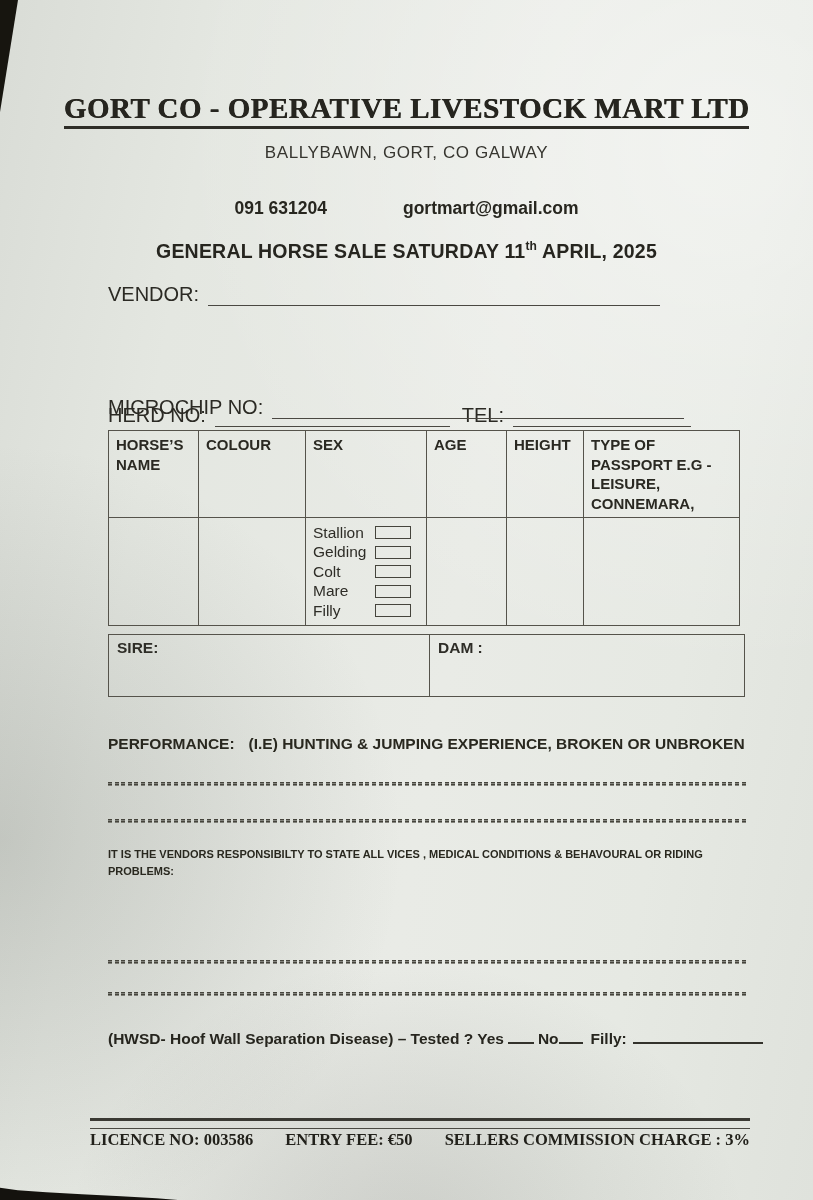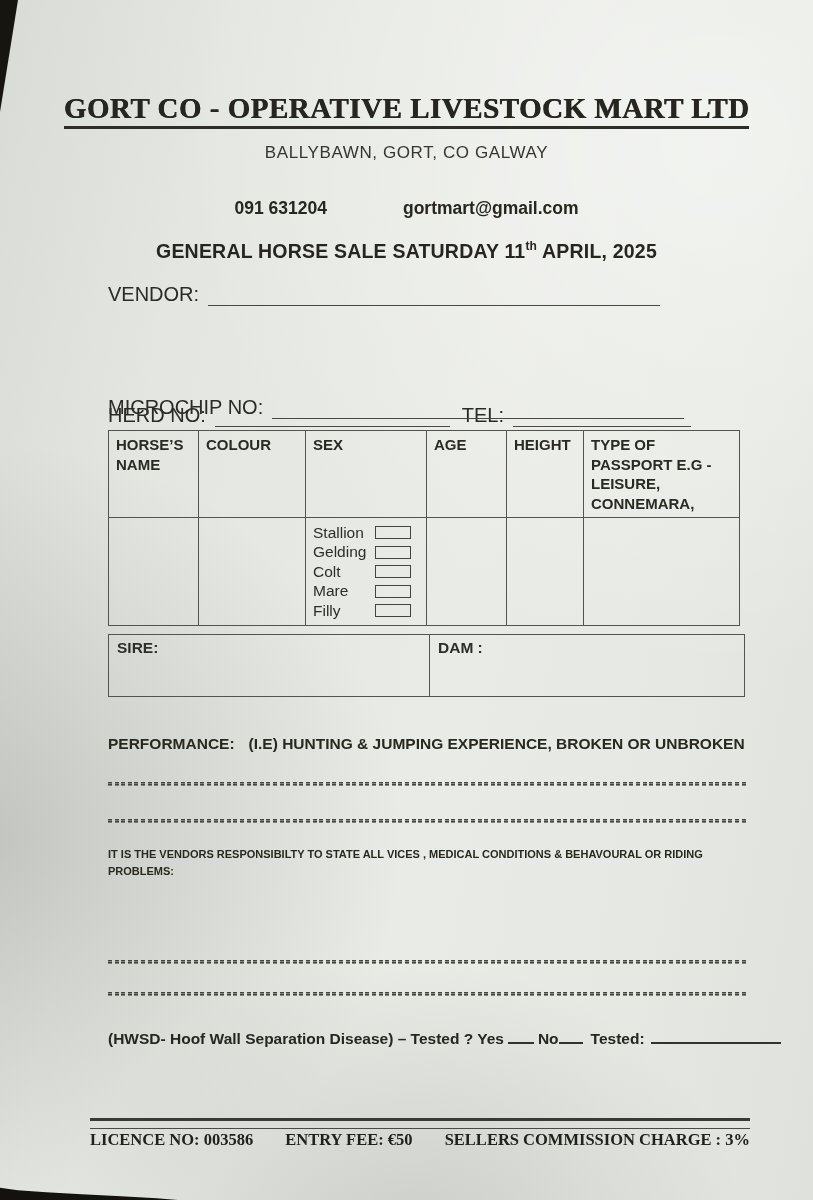--- a/index.html
+++ b/index.html
@@ -185,21 +185,21 @@
     <span class="plabel">PERFORMANCE:</span><span>(I.E) HUNTING &amp; JUMPING EXPERIENCE, BROKEN OR UNBROKEN</span>
   </div>
   <div class="abs dashline" style="top:782px;"></div>
   <div class="abs dashline" style="top:819px;"></div>
 
   <div class="abs vnote">IT IS THE VENDORS RESPONSIBILTY TO STATE ALL VICES , MEDICAL CONDITIONS &amp; BEHAVOURAL OR RIDING PROBLEMS:</div>
   <div class="abs dashline" style="top:960px;"></div>
   <div class="abs dashline" style="top:992px;"></div>
 
   <div class="abs hwsd">
-    <span>(HWSD- Hoof Wall Separation Disease) – Tested  ? Yes</span><span class="blank blank-sm"></span><span>No</span><span class="blank blank-xs"></span><span>Tested:</span><span class="blank blank-lg"></span>
+    <span>(HWSD- Hoof Wall Separation Disease) – Tested  ? Yes</span><span class="blank blank-sm"></span><span>No</span><span class="blank blank-xs"></span><span>Filly:</span><span class="blank blank-lg"></span>
   </div>
 
   <div class="abs foot-rule"></div>
   <div class="abs foot-row">
     <span>LICENCE NO: 003586</span>
     <span>ENTRY FEE: €50</span>
     <span>SELLERS COMMISSION CHARGE : 3%</span>
   </div>
 
   <div class="corner-tl"></div>

